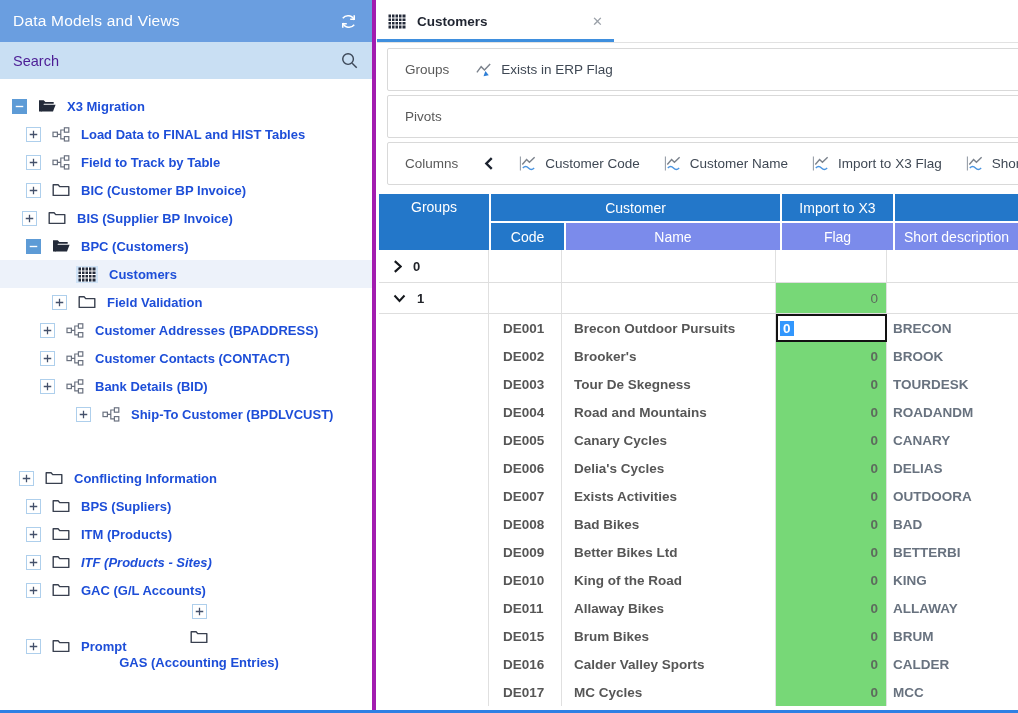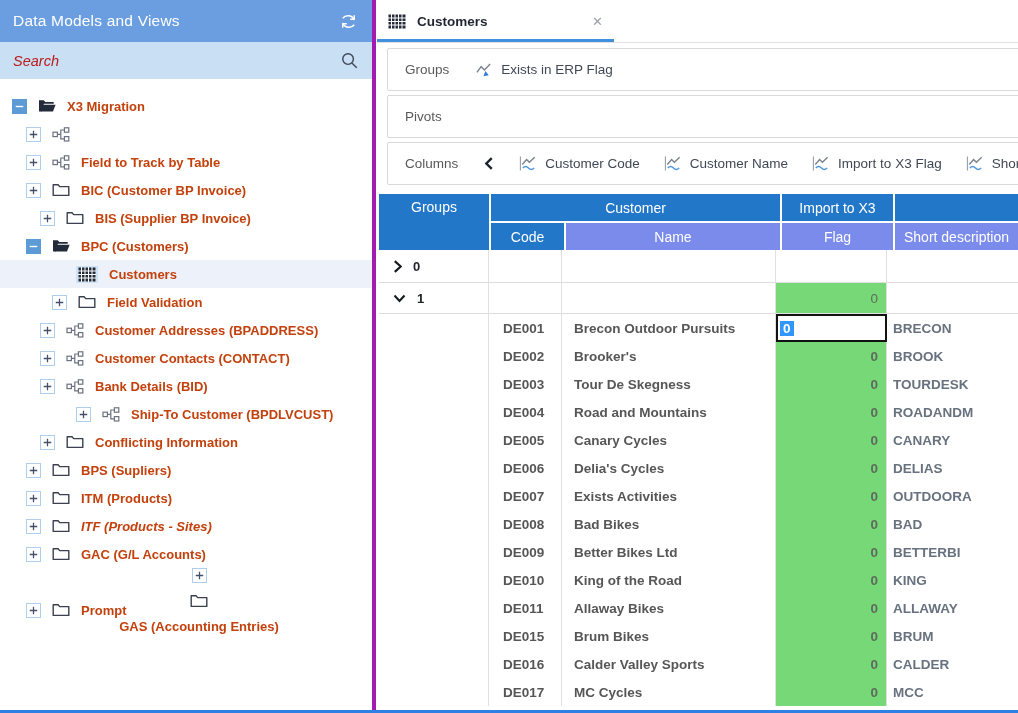--- a/index.html
+++ b/index.html
@@ -8,26 +8,26 @@
   .app { position:relative; width:1018px; height:713px; }
 
   
   .sidebar { position:absolute; left:0; top:0; width:376px; height:713px;
     border-right:4px solid #a21caf; background:#fff; }
   .sb-header { height:42px; background:#6A9EE0; display:flex; align-items:center;
     justify-content:space-between; padding:0 13px; }
   .sb-title { color:#fff; font-size:15.5px; font-weight:500; letter-spacing:.2px; }
   .sb-search { height:37px; background:#C9DFF3; display:flex; align-items:center;
     justify-content:space-between; padding:0 13px; }
-  .sb-search-text { color:#b91c1c; font-size:14.5px;font-style:italic; }
+  .sb-search-text { color:#4c1d95; font-size:14.5px; }
   .iconbtn { display:inline-flex; align-items:center; justify-content:center; }
 
   .tree { padding-top:13px; }
   .tree-row { height:28px; display:flex; align-items:center; gap:11px;
-    font-weight:700; color:#c2410c; font-size:13px; width:100%; }
+    font-weight:700; color:#1d4ed8; font-size:13px; width:100%; }
   .tree-row.selected { background:#EDF2FA; }
   .toggle { width:15px; height:15px; border:1px solid #AECFEC; background:#fff;
     display:inline-flex; align-items:center; justify-content:center; flex:none; }
   .toggle.minus { background:#5D9BD6; border-color:#5D9BD6; }
   .node-icon { display:inline-flex; align-items:center; flex:none; }
   .node-icon.selicon { background:#cfe3f7; padding:1px 2px; }
   .tree-label { white-space:nowrap; }
 
   
   .main { position:absolute; left:377px; top:0; width:641px; height:713px; }
@@ -126,20 +126,21 @@
             </svg>
           </span>
           <span class="node-icon">
             <svg width="18" height="15" viewBox="0 0 18 15" fill="#fff" stroke="#6b7280" stroke-width="1.2">
               <rect x="1" y="5.2" width="4.4" height="4.4"></rect>
               <rect x="12.4" y="0.8" width="4.4" height="4.4"></rect>
               <rect x="12.4" y="9.6" width="4.4" height="4.4"></rect>
               <path fill="none" d="M5.4 7.4h3.4M8.8 7.4V3h3.6M8.8 7.4v4.4h3.6"></path>
             </svg>
           </span>
+          <span class="tree-label">Load Data to FINAL and HIST Tables</span>
         </div>
         <div class="tree-row" style="padding-left: 26px;">
           <span class="toggle plus">
             <svg width="9" height="9" viewBox="0 0 12 12" fill="none" stroke="#44506A" stroke-width="1.7">
               <path d="M6 1v10M1 6h10"></path>
             </svg>
           </span>
           <span class="node-icon">
             <svg width="18" height="15" viewBox="0 0 18 15" fill="#fff" stroke="#6b7280" stroke-width="1.2">
               <rect x="1" y="5.2" width="4.4" height="4.4"></rect>
@@ -156,21 +157,21 @@
               <path d="M6 1v10M1 6h10"></path>
             </svg>
           </span>
           <span class="node-icon">
             <svg width="18" height="14" viewBox="0 0 18 14" fill="none" stroke="#39404f" stroke-width="1.4" stroke-linejoin="round">
               <path d="M1.2 1.8h4.9l1.6 1.8h9.1v8.8H1.2z"></path>
             </svg>
           </span>
           <span class="tree-label">BIC (Customer BP Invoice)</span>
         </div>
-        <div class="tree-row" style="padding-left: 40px; align-items: center;">
+        <div class="tree-row" style="padding-left: 22px; align-items: center;">
           <span class="toggle plus">
             <svg width="9" height="9" viewBox="0 0 12 12" fill="none" stroke="#44506A" stroke-width="1.7">
               <path d="M6 1v10M1 6h10"></path>
             </svg>
           </span>
           <span class="node-icon">
             <svg width="18" height="14" viewBox="0 0 18 14" fill="none" stroke="#39404f" stroke-width="1.4" stroke-linejoin="round">
               <path d="M1.2 1.8h4.9l1.6 1.8h9.1v8.8H1.2z"></path>
             </svg>
           </span>
@@ -272,21 +273,21 @@
           <span class="node-icon">
             <svg width="18" height="15" viewBox="0 0 18 15" fill="#fff" stroke="#6b7280" stroke-width="1.2">
               <rect x="1" y="5.2" width="4.4" height="4.4"></rect>
               <rect x="12.4" y="0.8" width="4.4" height="4.4"></rect>
               <rect x="12.4" y="9.6" width="4.4" height="4.4"></rect>
               <path fill="none" d="M5.4 7.4h3.4M8.8 7.4V3h3.6M8.8 7.4v4.4h3.6"></path>
             </svg>
           </span>
           <span class="tree-label">Ship-To Customer (BPDLVCUST)</span>
         </div>
-        <div class="tree-row" style="padding-left: 40px;">
+        <div class="tree-row" style="padding-left: 19px; margin-top: 36px;">
           <span class="toggle plus">
             <svg width="9" height="9" viewBox="0 0 12 12" fill="none" stroke="#44506A" stroke-width="1.7">
               <path d="M6 1v10M1 6h10"></path>
             </svg>
           </span>
           <span class="node-icon">
             <svg width="18" height="14" viewBox="0 0 18 14" fill="none" stroke="#39404f" stroke-width="1.4" stroke-linejoin="round">
               <path d="M1.2 1.8h4.9l1.6 1.8h9.1v8.8H1.2z"></path>
             </svg>
           </span>

